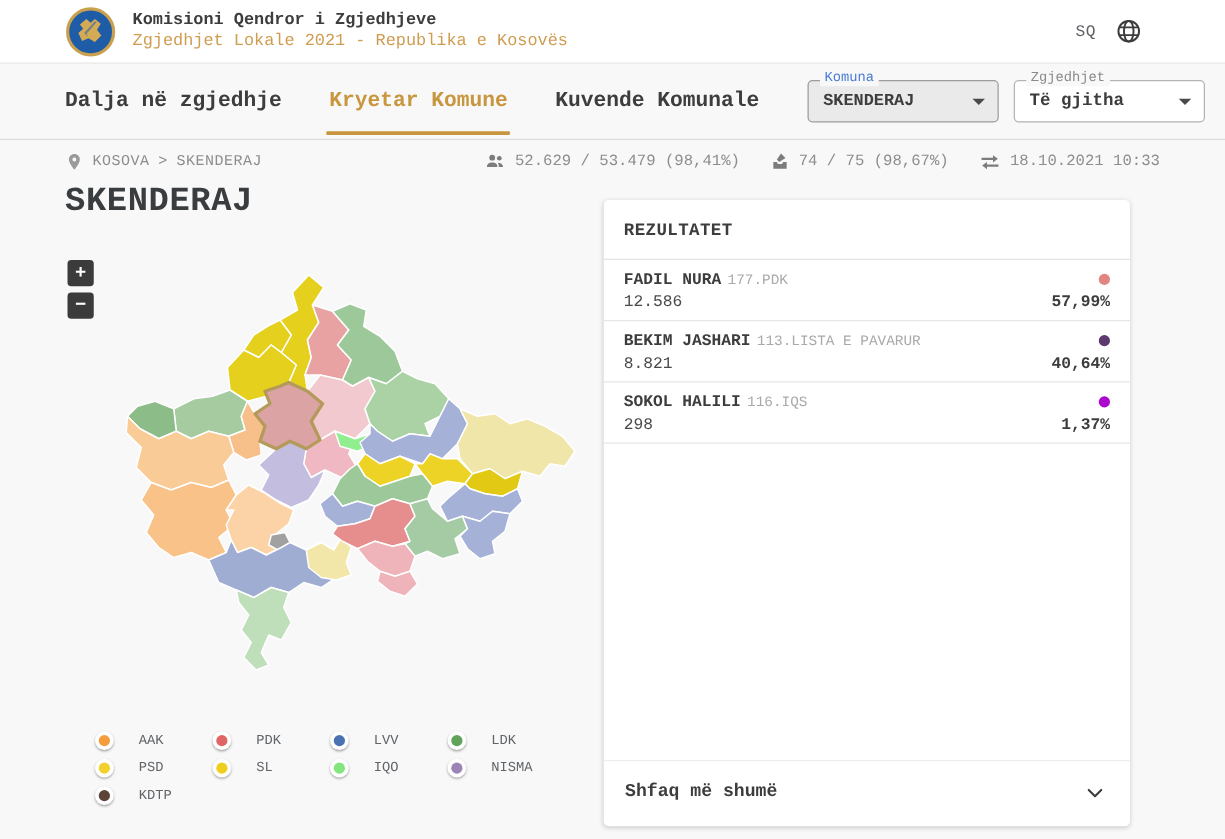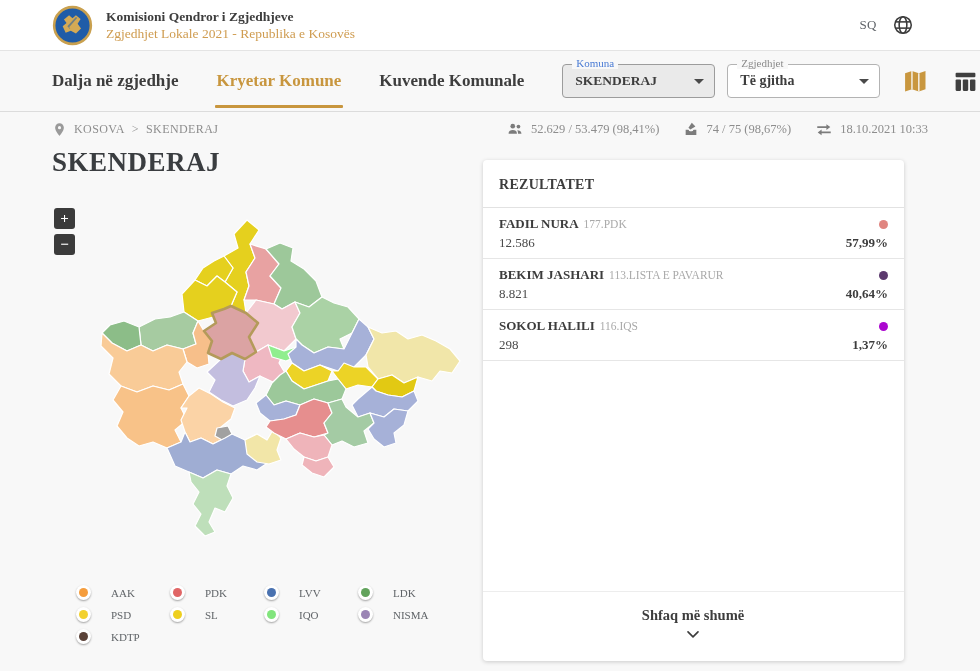--- a/index.html
+++ b/index.html
@@ -1,17 +1,17 @@
 <!DOCTYPE html>
 <html><head>
 <meta charset="utf-8">
 <style>
   html,body{margin:0;padding:0;background:#f8f8f8;}
   #app{position:relative;width:980px;height:671px;background:#f8f8f8;overflow:hidden;
-       font-family:Liberation Serif, serif;color:#3d3d3d;}
+       font-family:Liberation Mono, monospace;color:#3d3d3d;}
 
   
   .header{position:absolute;top:0;left:0;width:100%;height:51px;background:#fff;
           border-bottom:1px solid #e4e4e4;display:flex;align-items:center;
           padding:0 66px 0 52px;box-sizing:border-box;}
   .logo{width:41px;height:41px;margin-right:13px;flex:0 0 auto;}
   .header-title{font-size:13.5px;font-weight:700;color:#3d3d3d;line-height:17px;}
   .header-subtitle{font-size:13.5px;color:#cf9c50;line-height:17px;}
   .header-right{margin-left:auto;display:flex;align-items:center;gap:15px;}
   .lang{font-size:13px;color:#5f6368;letter-spacing:.5px;}
@@ -75,21 +75,21 @@
   .candidate{padding:8px 16px 7px;border-bottom:1px solid #e6e6e6;}
   .cand-line1{display:flex;align-items:baseline;}
   .cand-name{font-size:13px;font-weight:700;color:#3d3d3d;}
   .cand-party{font-size:11.5px;color:#a9a9a9;margin-left:5px;}
   .cand-dot{margin-left:auto;width:9px;height:9px;border-radius:50%;align-self:center;flex:0 0 auto;}
   .cand-line2{display:flex;justify-content:space-between;margin-top:3px;}
   .cand-votes{font-size:13px;color:#4a4a4a;}
   .cand-pct{font-size:13px;font-weight:700;color:#3d3d3d;}
   .results-footer{position:absolute;left:0;right:0;bottom:0;padding:15px 18px 17px 17px;
                   display:flex;align-items:center;justify-content:space-between;
-                  border-top:1px solid #ededed;cursor:pointer;flex-direction:column;}
+                  border-top:1px solid #ededed;cursor:pointer;}
   .show-more-label{font-size:14.5px;font-weight:700;color:#3d3d3d;}
 </style>
 </head>
 <body>
 
 <div id="app">
 
   <div class="header">
     <svg class="logo" viewBox="0 0 48 48">
       <circle cx="24" cy="24" r="21.5" fill="#1f5ca8" stroke="#c9a04e" stroke-width="3"></circle>

